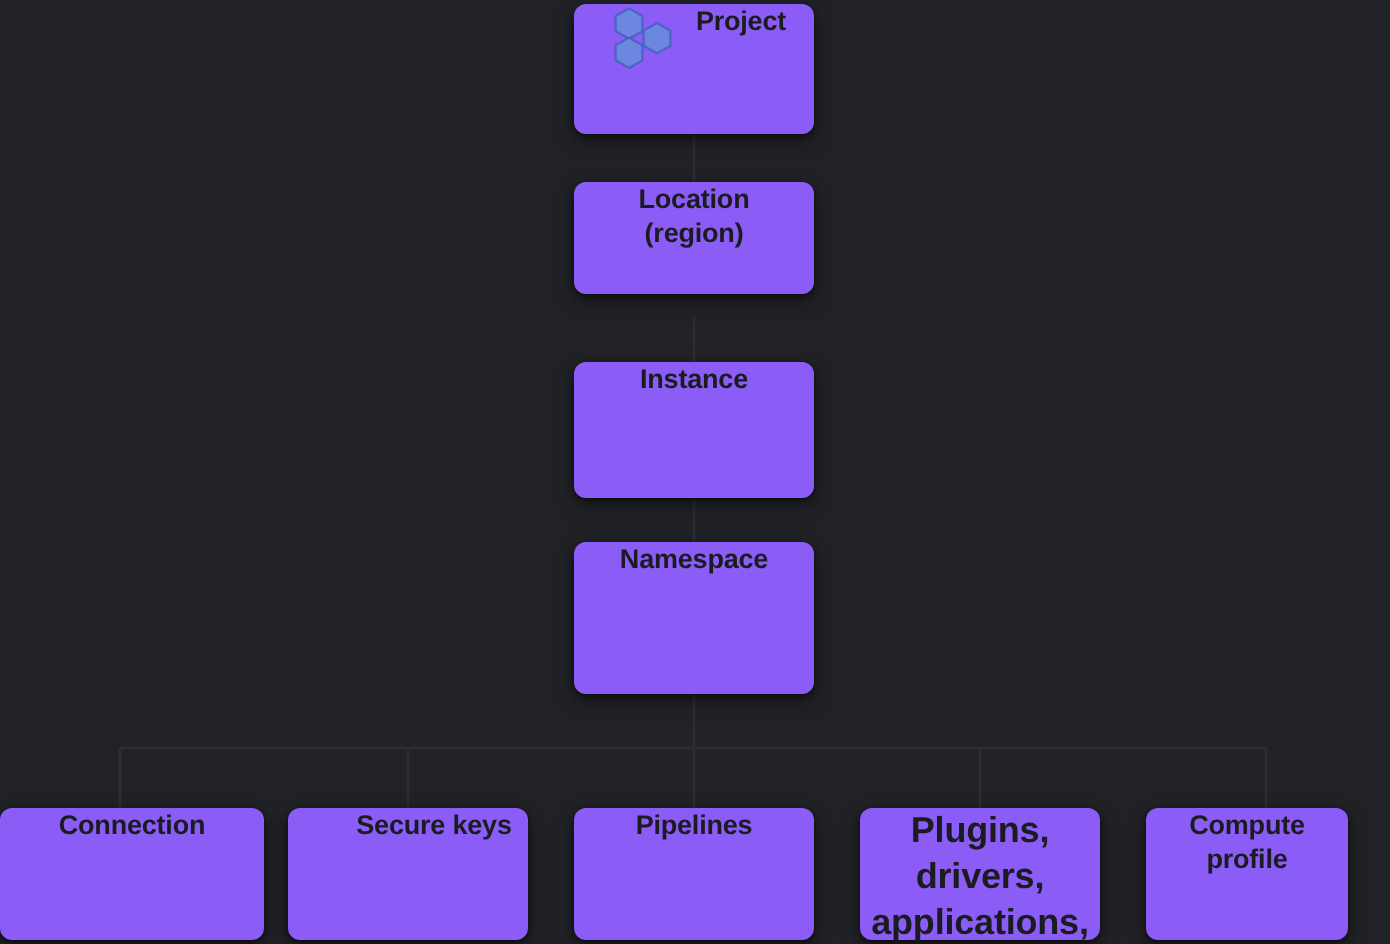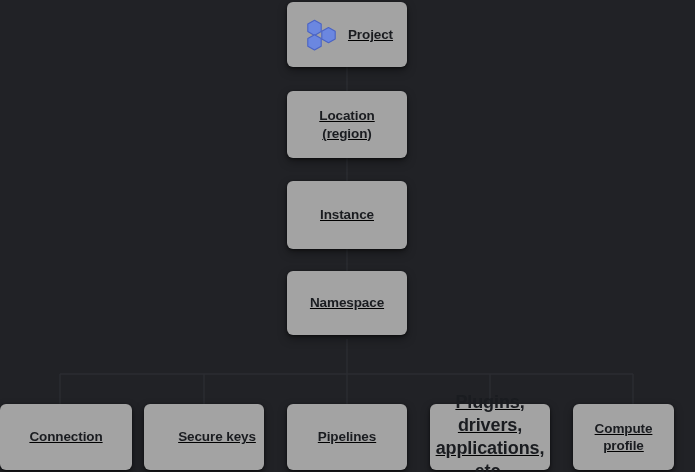--- a/index.html
+++ b/index.html
@@ -22,28 +22,27 @@
   }
   .connector-layer {
     position: absolute;
     left: 0; top: 0;
     width: 695px;
     height: 472px;
     pointer-events: none;
   }
   .node {
     position: absolute;
-    background: #a3a3a3;
+    background: #8b5cf6;
     border-radius: 6px;
     box-shadow: 0 1px 3px rgba(0,0,0,0.55), 0 4px 10px rgba(0,0,0,0.35);
     display: flex;
-    align-items: center;
+    align-items: flex-start;
     justify-content: center;
     box-sizing: border-box;
-    text-decoration: underline;
   }
   .node-label {
     color: #1a1c20;
     font-size: 13.5px;
     font-weight: bold;
     line-height: 1.28;
     text-align: center;
     white-space: pre-line;
     letter-spacing: -0.1px;
   }
@@ -63,33 +62,33 @@
   .project-icon {
     width: 34px;
     height: 34px;
     flex: 0 0 34px;
     display: block;
   }
   #node-location {
     left: 287px;
     top: 91px;
     width: 120px;
-    height: 67px;
+    height: 56px;
   }
   #node-instance {
     left: 287px;
     top: 181px;
     width: 120px;
     height: 68px;
   }
   #node-namespace {
     left: 287px;
     top: 271px;
     width: 120px;
-    height: 64px;
+    height: 76px;
   }
   .leaf {
     top: 404px;
     height: 66px;
   }
   #node-connection   { left: 0px;   width: 132px; }
   #node-secure-keys  { left: 144px; width: 120px; padding-left: 26px; }
   #node-pipelines    { left: 287px; width: 120px; }
   #node-plugins      { left: 430px; width: 120px; }
   #node-compute      { left: 573px; width: 101px; }

